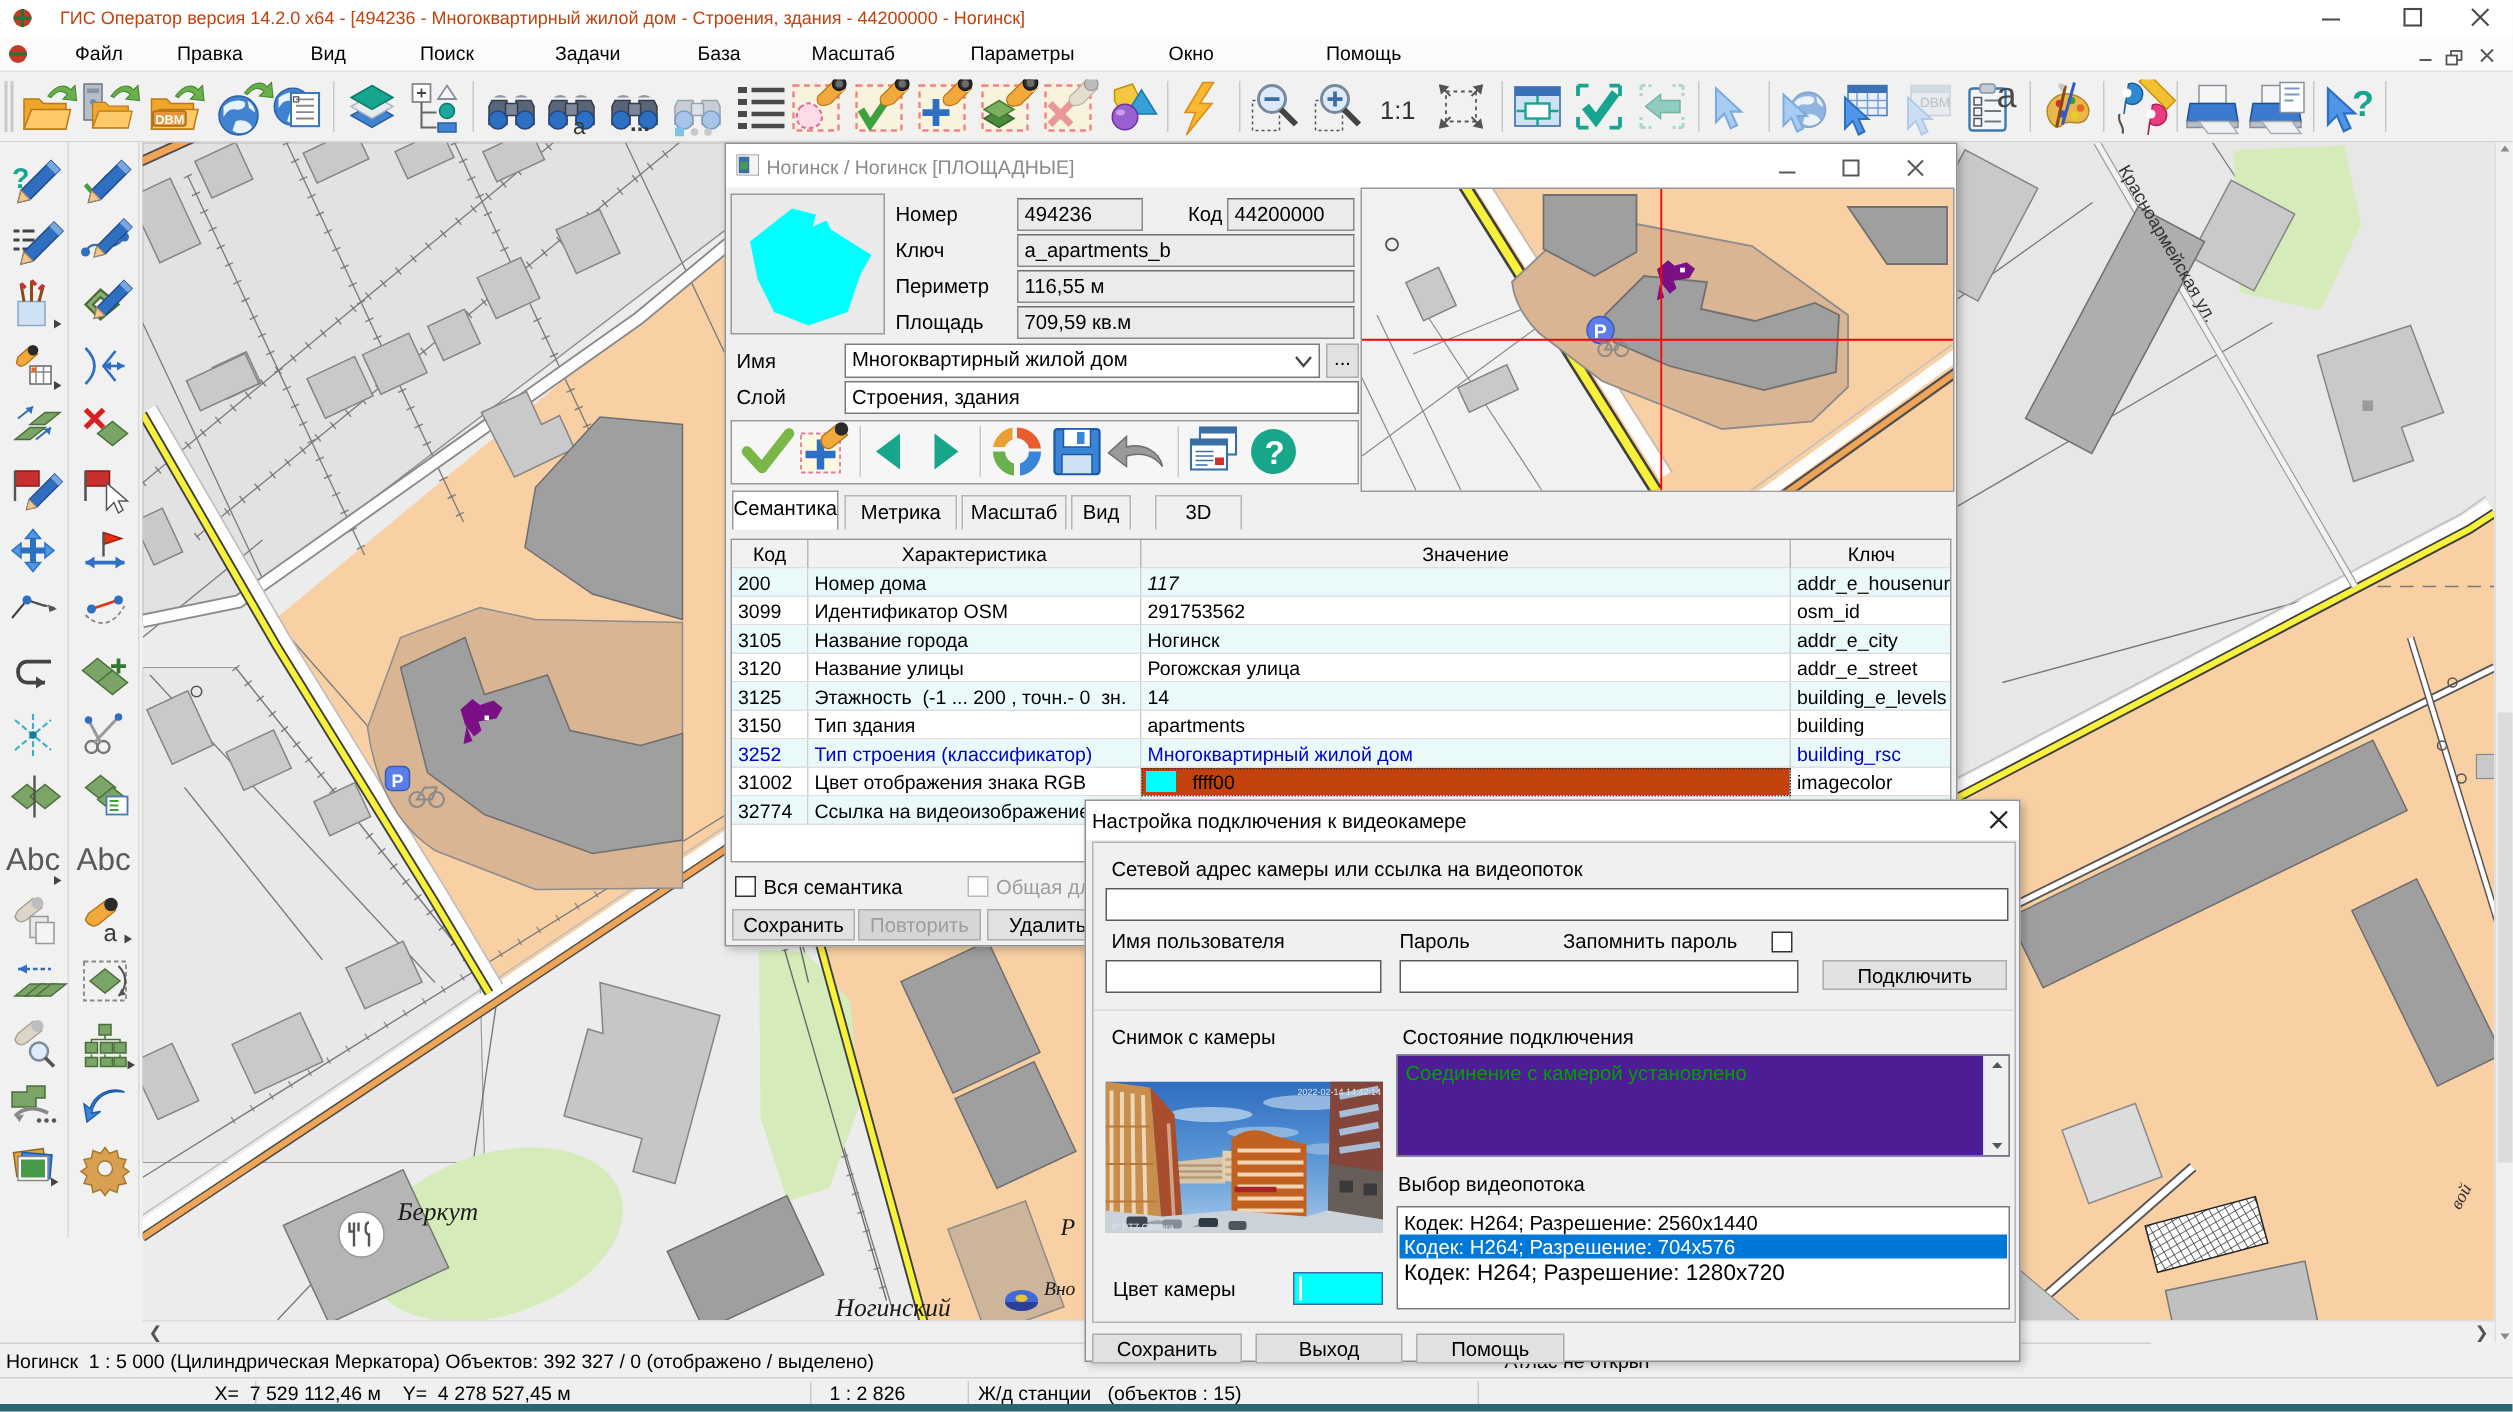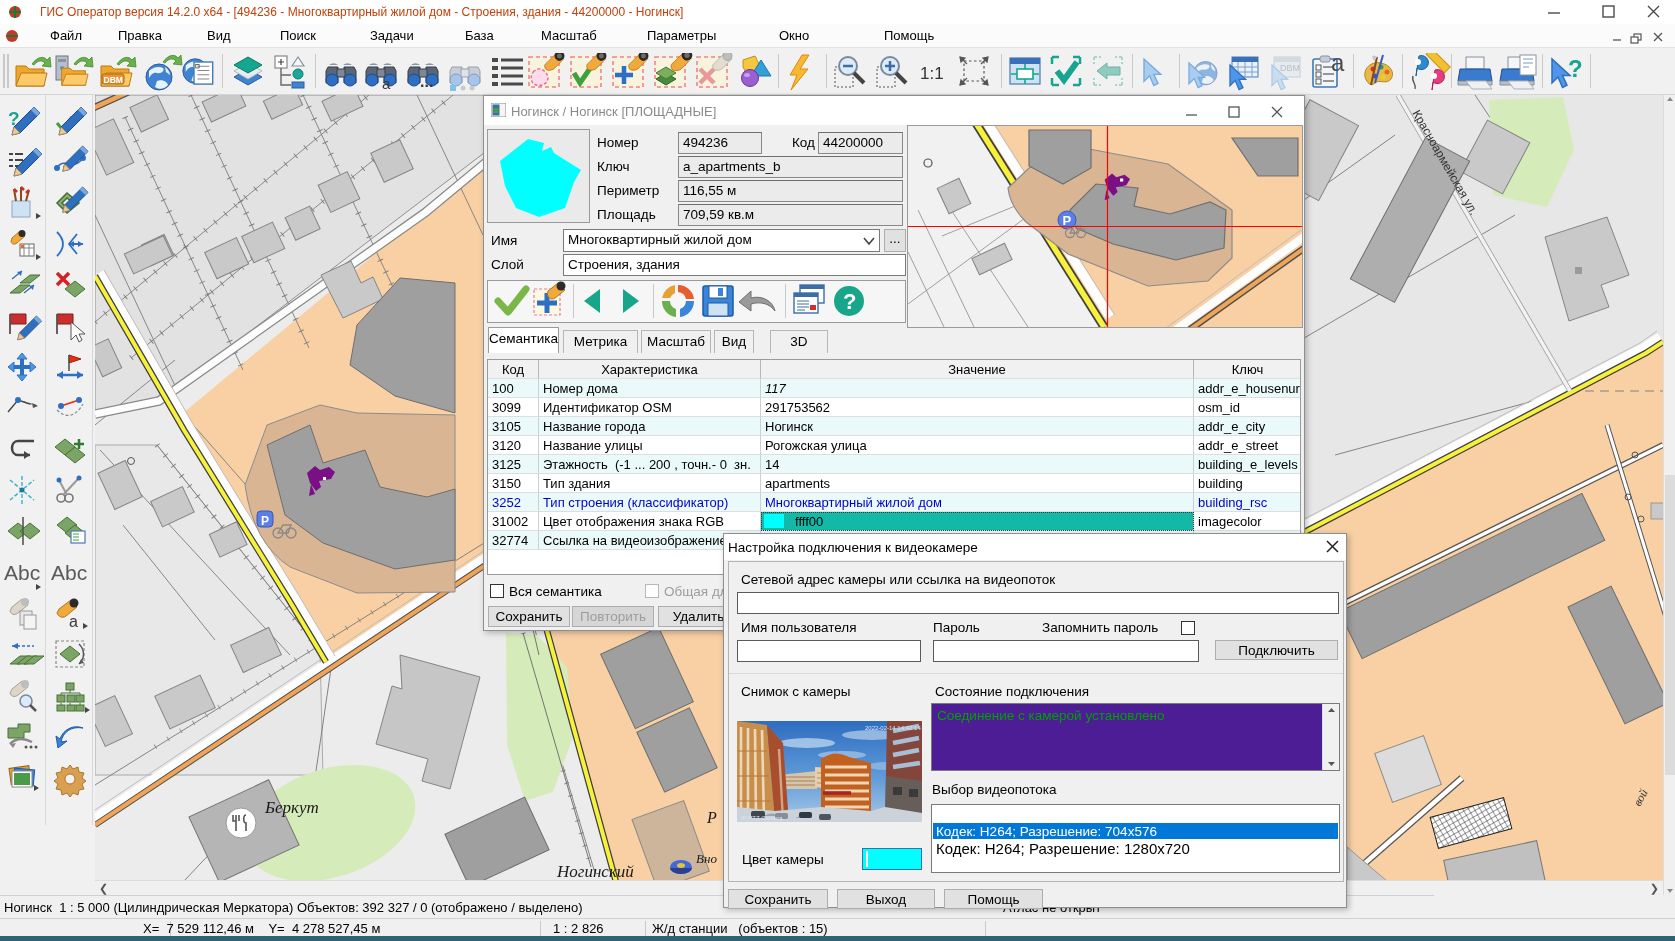--- a/index.html
+++ b/index.html
@@ -944,21 +944,21 @@
     <div class="tab" style="left:286px;top:234px;width:58px;height:23px">3D</div>
 
     <div id="sem">
       <div class="trw" style="top:0;height:19px;background:#f1f1f1;border-bottom:1px solid #b8b8b8">
         <div style="left:0;width:51px;text-align:center;border-right:1px solid #b8b8b8">Код</div>
         <div style="left:51px;width:222px;text-align:center;border-right:1px solid #b8b8b8">Характеристика</div>
         <div style="left:273px;width:433px;text-align:center;border-right:1px solid #b8b8b8">Значение</div>
         <div style="left:706px;width:108px;text-align:center">Ключ</div>
       </div>
       <div class="trw cyan" style="top:19px">
-          <div style="left:0;width:51px" class="cyan">100</div>
+          <div style="left:0;width:51px" class="cyan">200</div>
           <div style="left:51px;width:222px" class="cyan">Номер дома</div>
           <div style="left:273px;width:433px;font-style:italic" class="cyan">117</div>
           <div style="left:706px;width:108px" class="cyan">addr_e_housenur</div>
         </div>
       <div class="trw" style="top:38px">
           <div style="left:0;width:51px">3099</div>
           <div style="left:51px;width:222px">Идентификатор OSM</div>
           <div style="left:273px;width:433px">291753562</div>
           <div style="left:706px;width:108px">osm_id</div>
         </div>
@@ -988,21 +988,21 @@
         </div>
       <div class="trw" style="top:133px;color:#0000c8">
           <div style="left:0;width:51px" class="cyan">3252</div>
           <div style="left:51px;width:222px" class="cyan">Тип строения (классификатор)</div>
           <div style="left:273px;width:433px" class="cyan">Многоквартирный жилой дом</div>
           <div style="left:706px;width:108px" class="cyan">building_rsc</div>
         </div>
       <div class="trw" style="top:152px">
           <div style="left:0;width:51px">31002</div>
           <div style="left:51px;width:222px">Цвет отображения знака RGB</div>
-          <div style="left:273px;width:433px;background:#14b8a6;outline:1px dotted #333;outline-offset:-1px"><span style="position:absolute;left:3px;top:2px;width:20px;height:14px;background:#00ffff"></span><span style="margin-left:30px">ffff00</span></div>
+          <div style="left:273px;width:433px;background:#c2410c;outline:1px dotted #333;outline-offset:-1px"><span style="position:absolute;left:3px;top:2px;width:20px;height:14px;background:#00ffff"></span><span style="margin-left:30px">ffff00</span></div>
           <div style="left:706px;width:108px">imagecolor</div>
         </div>
       <div class="trw" style="top:171px">
           <div style="left:0;width:51px" class="cyan">32774</div>
           <div style="left:51px;width:222px" class="cyan">Ссылка на видеоизображение</div>
           <div style="left:273px;width:433px" class="cyan"></div>
           <div style="left:706px;width:108px" class="cyan"></div>
         </div>
     </div>
 
@@ -1082,20 +1082,21 @@
       <div style="position:absolute;left:5px;top:4px;font-size:13.5px;color:#00a000">Соединение с камерой установлено</div>
       <div style="position:absolute;right:0;top:0;width:17px;height:100%;background:#f0f0f0;border-left:1px solid #dcdcdc">
         <svg width="17" height="66">
             <path d="M5,8 L8.5,4 L12,8 Z" fill="#555"></path>
             <path d="M5,58 L8.5,62 L12,58 Z" fill="#555"></path>
           </svg>
       </div>
     </div>
     <div class="lbl" style="left:208px;top:248px">Выбор видеопотока</div>
     <div class="abs" style="left:207px;top:270px;width:409px;height:69px;background:#fff;border:1px solid #7a7a7a">
+      <div style="position:absolute;left:1px;top:2px;width:405px;height:16px;padding:1px 0 0 3px;font-size:13.5px">Кодек: H264; Разрешение: 2560x1440</div>
       <div style="position:absolute;left:1px;top:18px;width:405px;height:16px;padding:1px 0 0 3px;font-size:13.5px;background:#0078d7;color:#fff">Кодек: H264; Разрешение: 704x576</div>
       <div style="position:absolute;left:1px;top:34px;width:405px;height:16px;padding:1px 0 0 3px;font-size:15px">Кодек: H264; Разрешение: 1280x720</div>
     </div>
     <div class="lbl" style="left:18px;top:318px">Цвет камеры</div>
     <div class="abs" style="left:138px;top:314px;width:60px;height:22px;background:#00ffff;border:1px solid #3a6ea5">
       <div style="position:absolute;left:3px;top:2px;width:2px;height:16px;background:#fff"></div>
     </div>
     <div class="btn" style="left:4px;top:355px;width:100px;height:20px;padding-top:2px">Сохранить</div>
     <div class="btn" style="left:113px;top:355px;width:98px;height:20px;padding-top:2px">Выход</div>
     <div class="btn" style="left:220px;top:355px;width:99px;height:20px;padding-top:2px">Помощь</div>

